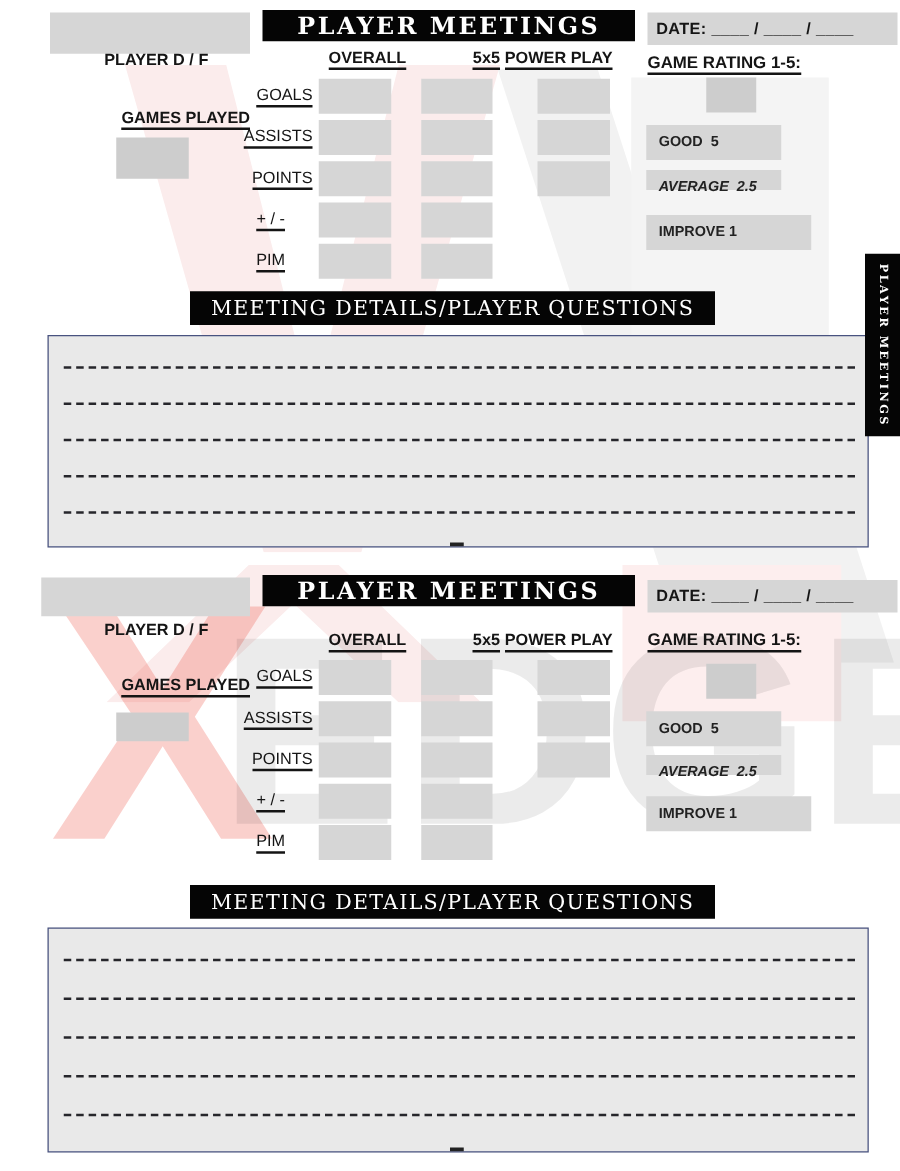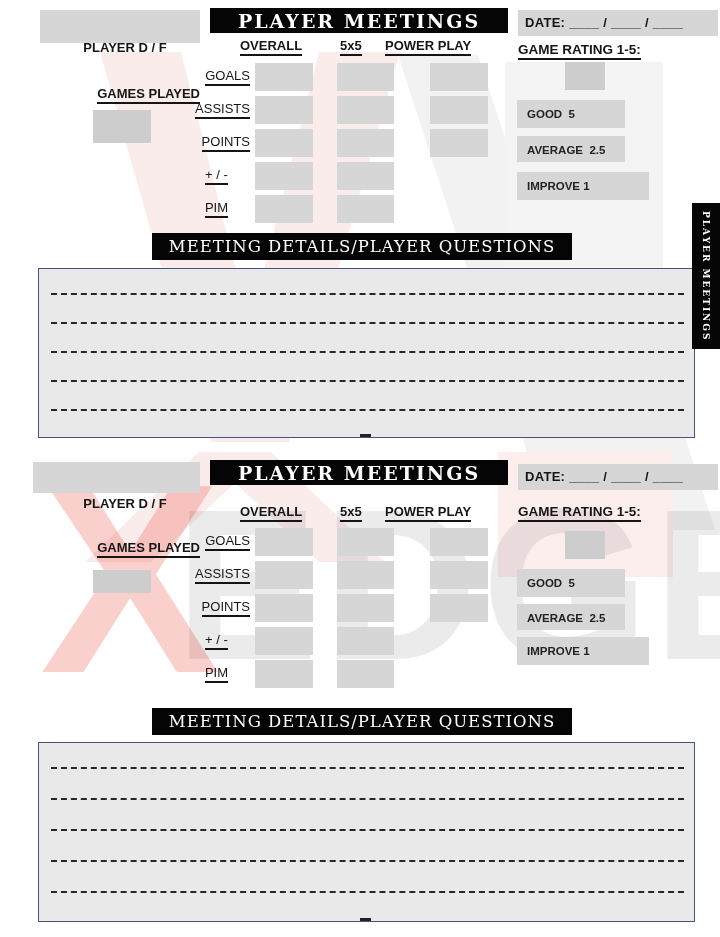--- a/index.html
+++ b/index.html
@@ -45,21 +45,21 @@
   .f2 .date-box{top:12px;}
 
   .lbl{font-size:13px;font-weight:bold;}
   .player-label{position:absolute;left:55px;top:40px;width:140px;text-align:center;}
   .f2 .player-label{top:44px;}
   .gplabel{position:absolute;left:50px;top:86px;width:150px;text-align:right;}
   .f2 .gplabel{top:88px;}
   .gpbox{position:absolute;left:93px;top:110px;width:58px;height:33px;background:#cdcdcd;}
   .f2 .gpbox{top:118px;height:23px;}
 
-  .colhead{position:absolute;top:38px;text-align:left;}
+  .colhead{position:absolute;top:38px;text-align:right;}
   .ch-overall{left:240px;width:85px;}
   .ch-5x5{left:340px;width:60px;}
   .ch-pp{left:385px;width:105px;}
   .f2 .colhead{top:52px;}
   .grating{position:absolute;left:518px;top:42px;font-size:13.5px;}
   .f2 .grating{top:52px;}
 
   .u span{border-bottom:2.5px solid #141414;padding-bottom:0.5px;display:inline-block;}
 
   .stats{position:absolute;left:183px;top:63px;width:312px;height:162px;}
@@ -70,21 +70,21 @@
   .sbox{position:absolute;width:58px;height:28px;background:#d6d6d6;}
   .c0{left:72px}.c1{left:154px;width:57px}.c2{left:247px}
   .r0{top:0}.r1{top:33px}.r2{top:66px}.r3{top:99px}.r4{top:132px}
 
   .ratebox{position:absolute;left:565px;top:62px;width:40px;height:28px;background:#cdcdcd;}
   .f2 .ratebox{top:79px;}
   .legend{position:absolute;left:517px;width:108px;height:28px;background:#d6d6d6;
           font-size:11.5px;font-weight:bold;line-height:28px;padding-left:10px;
           box-sizing:border-box;color:#222;white-space:pre;}
   .lg-good{top:100px;}
-  .lg-avg{top:136px;height:26px;}
+  .lg-avg{top:136px;height:16px;font-style:italic;}
   .lg-imp{top:172px;width:132px;}
   .f2 .lg-good{top:117px;}
   .f2 .lg-avg{top:152px;}
   .f2 .lg-imp{top:185px;}
 
   .notes{position:absolute;left:38px;top:268px;width:657px;height:170px;background:#e9e9e9;
          border:1.5px solid #495380;box-sizing:border-box;}
   .f2 .notes{top:290px;height:180px;}
   .wline{position:absolute;left:12px;right:10px;height:0;border-top:2.5px dashed #26262b;}
   .f1 .wl0{top:24px}.f1 .wl1{top:53px}.f1 .wl2{top:82px}.f1 .wl3{top:111px}.f1 .wl4{top:140px}

